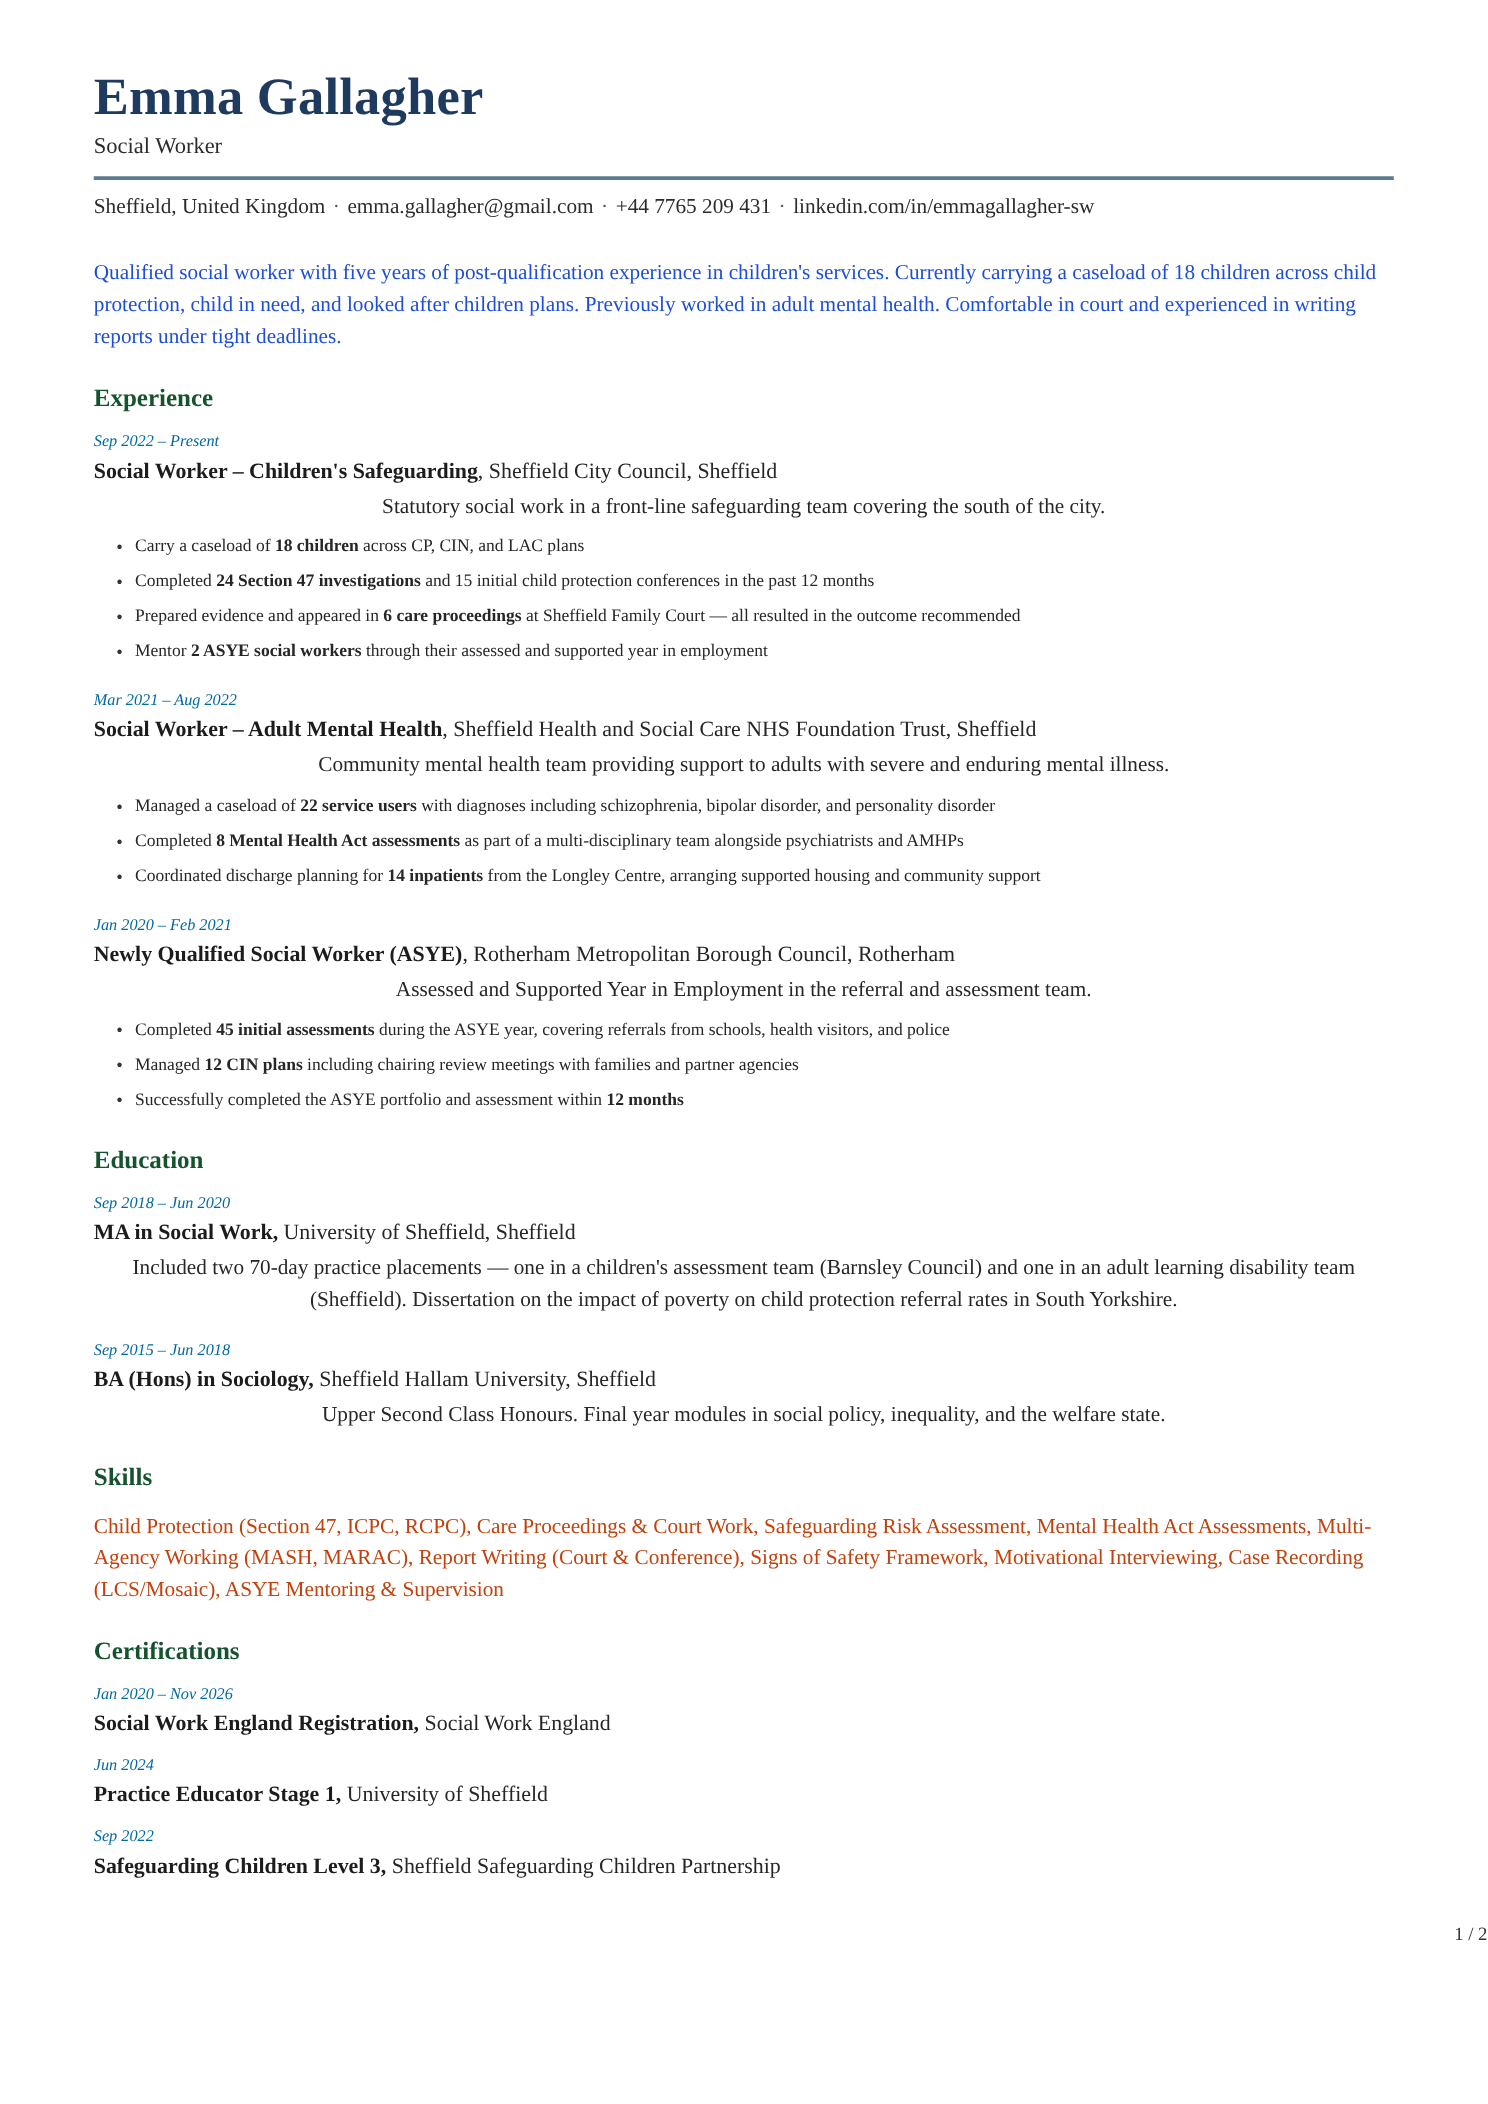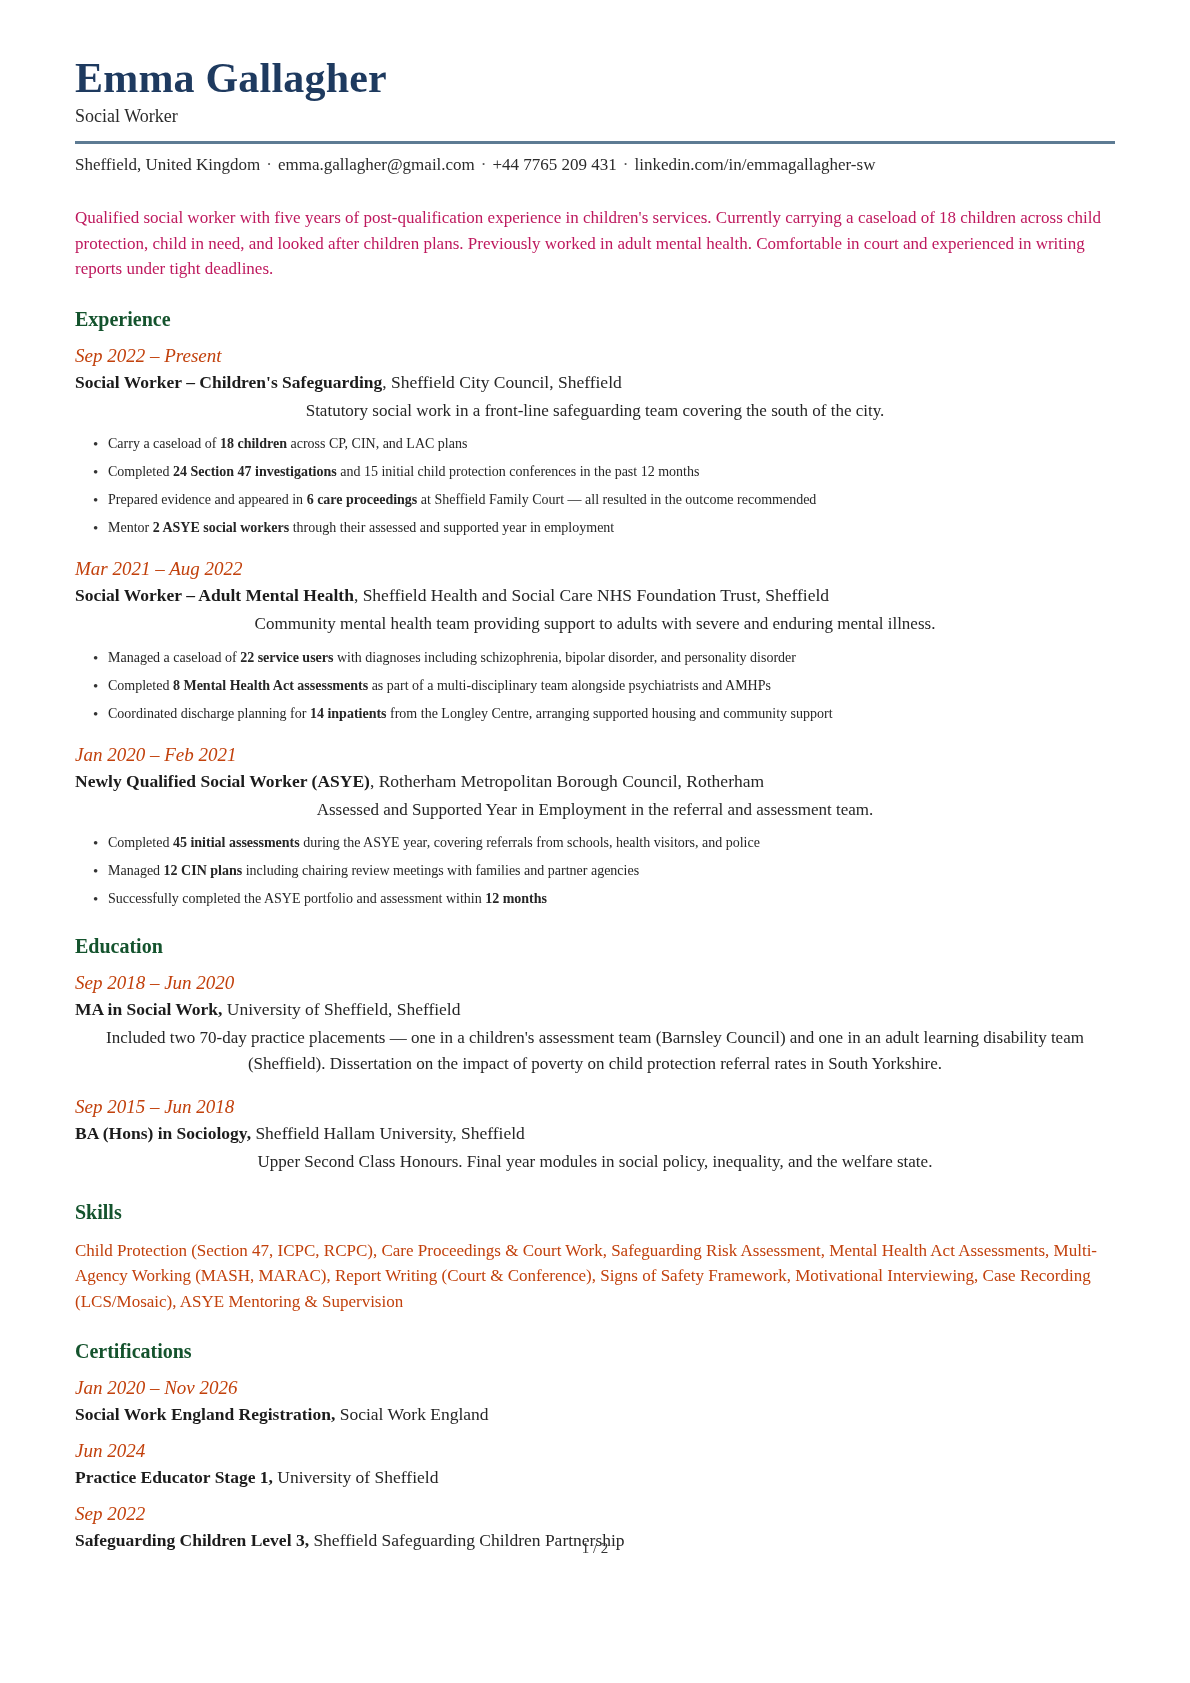--- a/index.html
+++ b/index.html
@@ -42,33 +42,33 @@
     font-size: 17px;
     color: #2b2b2b;
     margin-bottom: 30px;
     white-space: nowrap;
   }
   .contact-line .sep { color: #555; padding: 0 6px; }
   .summary {
     font-size: 17px;
     line-height: 1.5;
     margin: 0 0 24px 0;
-    color: #be185d;
+    color: #1d4ed8;
   }
   h2.section-heading {
     font-size: 20px;
     font-weight: 700;
     color: #14532d;
     margin: 26px 0 14px 0;
   }
   .entry { margin-bottom: 20px; }
   .dates {
     font-style: italic;
-    font-size: 19px;
-    color: #c2410c;
+    font-size: 13px;
+    color: #0369a1;
     margin-bottom: 5px;
   }
   .etitle {
     font-size: 17.5px;
     margin-bottom: 5px;
     color: #262626;
   }
   .etitle strong { color: #1c1c1c; }
   .edesc {
     font-size: 17px;
@@ -102,21 +102,21 @@
     line-height: 1.5;
     color: #c2410c;
     margin: 0 0 24px 0;
   }
   .cert-entry { margin-bottom: 15px; }
   .page-footer {
     position: absolute;
     left: 0;
     right: 0;
     top: 1540px;
-    text-align: center;
+    text-align: right;
     font-size: 15px;
     color: #333333;
   }
 </style>
 </head>
 <body>
 
 <div class="page">
 
   <header>

